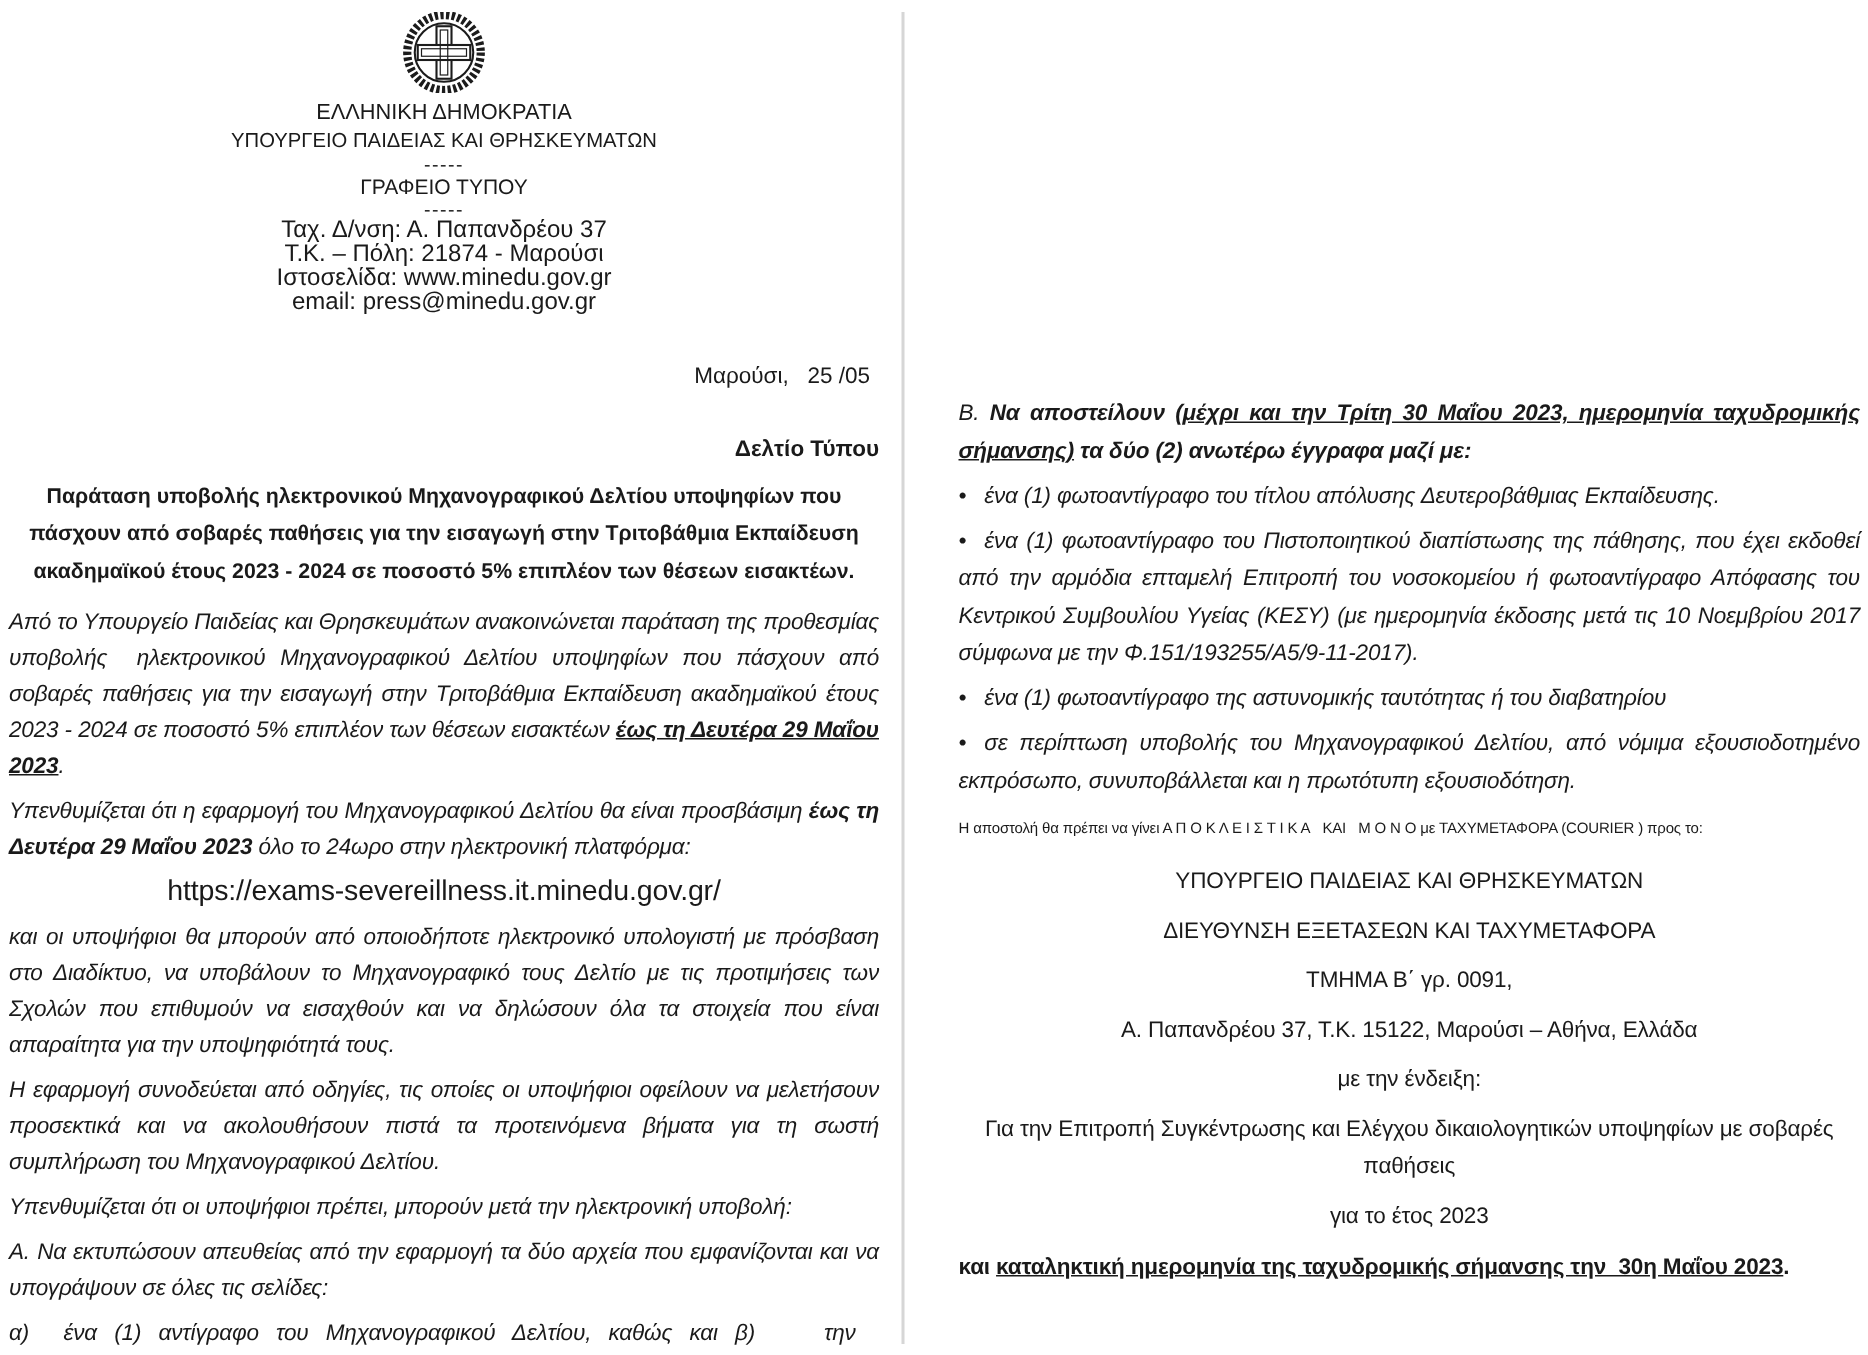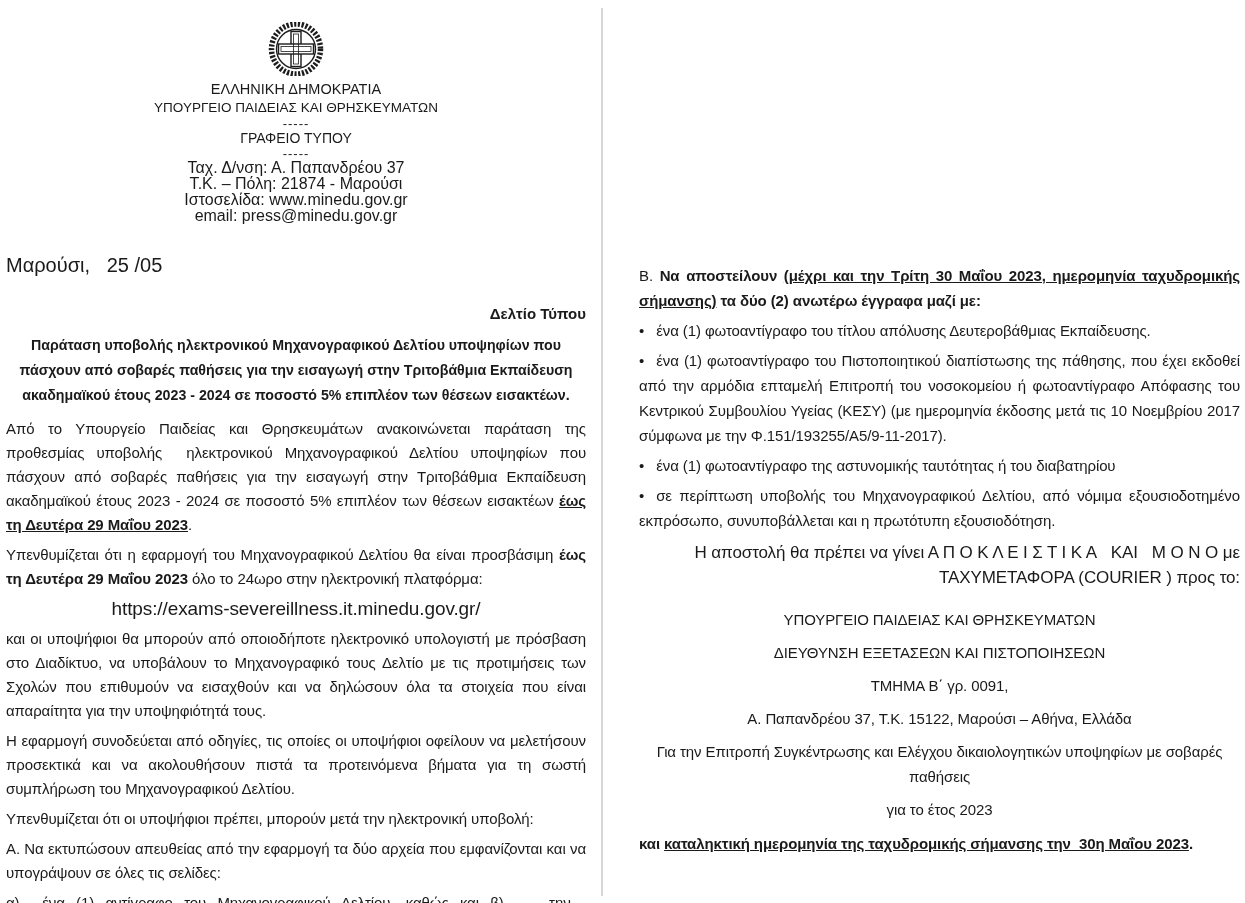--- a/index.html
+++ b/index.html
@@ -6,41 +6,41 @@
   body{
     width:1245px;height:903px;background:#ffffff;overflow:hidden;position:relative;
     font-family:"Liberation Sans","DejaVu Sans",sans-serif;color:#1a1a1a;
   }
   .page{position:absolute;top:0;box-sizing:border-box;}
   #lpage{left:6px;width:580px;}
   #rpage{left:639px;width:601px;padding-top:263px;}
   .divider{position:absolute;left:601px;top:8px;height:888px;width:2px;background:#d6d6d6;}
 
   
-  .letterhead{text-align:center;padding-top:22px;}
+  .letterhead{text-align:center;padding-top:8px;}
   .emblem{display:block;margin:0 auto;}
   .lh0{font-size:14.5px;line-height:19px;margin-top:4px;}
   .lh1{font-size:13.5px;line-height:18px;}
   .lhsep{font-size:13px;line-height:13px;letter-spacing:1px;}
   .lh3{font-size:14px;line-height:17px;}
   .lhc{font-size:16px;line-height:16px;}
 
-  .dateline{text-align:left;font-size:20px;line-height:22px;margin:30px 6px 0 0;}
+  .dateline{text-align:right;font-size:15px;line-height:22px;margin:30px 6px 0 0;}
   .pr-label{text-align:right;font-weight:bold;font-size:15px;line-height:24px;margin-top:26px;}
   .doc-title{text-align:center;font-weight:bold;font-size:14.2px;line-height:25px;margin:7px 2px 0 2px;}
 
-  p.body{font-size:15px;line-height:24px;margin:0 0 6px 0;text-align:justify;letter-spacing:-0.1px;}
+  p.body{font-size:15px;line-height:24px;margin:0 0 6px 0;text-align:justify;letter-spacing:-0.1px;font-style:italic;}
   #lpage p.first{margin-top:9px;}
   #rpage p.body{line-height:25px;margin-bottom:5px;}
   .u{text-decoration:underline;}
   b{font-weight:bold;}
   .urlline{font-size:19px;line-height:24px;margin:0 0 6px 0;text-align:center;letter-spacing:-0.1px;cursor:default;}
 
   .blt{padding-right:12px;}
-  .ship{margin-top:7px;font-size:17px;line-height:25px;text-align:right;letter-spacing:-0.1px;}
+  .ship{margin-top:7px;font-size:10px;line-height:25px;text-align:left;letter-spacing:-0.1px;}
   .rc{font-size:15px;line-height:25px;margin:8px 0 0 0;text-align:center;letter-spacing:-0.1px;}
   .deadline{font-size:15px;line-height:25px;margin:9px 0 0 0;text-align:left;font-weight:bold;letter-spacing:-0.1px;}
 </style>
 </head>
 <body>
 
 <div class="divider"></div>
 
 <div class="page" id="lpage">
 
@@ -97,21 +97,22 @@
 
   <p class="body"><span class="blt">•</span><span>ένα (1) φωτοαντίγραφο του Πιστοποιητικού διαπίστωσης της πάθησης, που έχει εκδοθεί από την αρμόδια επταμελή Επιτροπή του νοσοκομείου ή φωτοαντίγραφο Απόφασης του Κεντρικού Συμβουλίου Υγείας (ΚΕΣΥ) (με ημερομηνία έκδοσης μετά τις 10 Νοεμβρίου 2017 σύμφωνα με την Φ.151/193255/Α5/9-11-2017).</span></p>
 
   <p class="body"><span class="blt">•</span><span>ένα (1) φωτοαντίγραφο της αστυνομικής ταυτότητας ή του διαβατηρίου</span></p>
 
   <p class="body"><span class="blt">•</span><span>σε περίπτωση υποβολής του Μηχανογραφικού Δελτίου, από νόμιμα εξουσιοδοτημένο εκπρόσωπο, συνυποβάλλεται και η πρωτότυπη εξουσιοδότηση.</span></p>
 
   <p class="ship">Η αποστολή θα πρέπει να γίνει Α Π Ο Κ Λ Ε Ι Σ Τ Ι Κ Α&nbsp;&nbsp; ΚΑΙ&nbsp;&nbsp; Μ Ο Ν Ο με ΤΑΧΥΜΕΤΑΦΟΡΑ (COURIER ) προς το:</p>
 
   <p class="rc">ΥΠΟΥΡΓΕΙΟ ΠΑΙΔΕΙΑΣ ΚΑΙ ΘΡΗΣΚΕΥΜΑΤΩΝ</p>
-  <p class="rc">ΔΙΕΥΘΥΝΣΗ ΕΞΕΤΑΣΕΩΝ ΚΑΙ ΠΙΣΤΟΠΟΙΗΣΕΩΝ</p>
+  <p class="rc">ΔΙΕΥΘΥΝΣΗ ΕΞΕΤΑΣΕΩΝ ΚΑΙ ΤΑΧΥΜΕΤΑΦΟΡΑ</p>
   <p class="rc">ΤΜΗΜΑ Β΄ γρ. 0091,</p>
   <p class="rc">Α. Παπανδρέου 37, Τ.Κ. 15122, Μαρούσι – Αθήνα, Ελλάδα</p>
+  <p class="rc">με την ένδειξη:</p>
   <p class="rc">Για την Επιτροπή Συγκέντρωσης και Ελέγχου δικαιολογητικών υποψηφίων με σοβαρές παθήσεις</p>
   <p class="rc">για το έτος 2023</p>
 
   <p class="deadline"><span>και </span><span class="u">καταληκτική ημερομηνία της ταχυδρομικής σήμανσης την&nbsp; 30η Μαΐου 2023</span><span>.</span></p>
 
 </div>
 
 </body></html>

